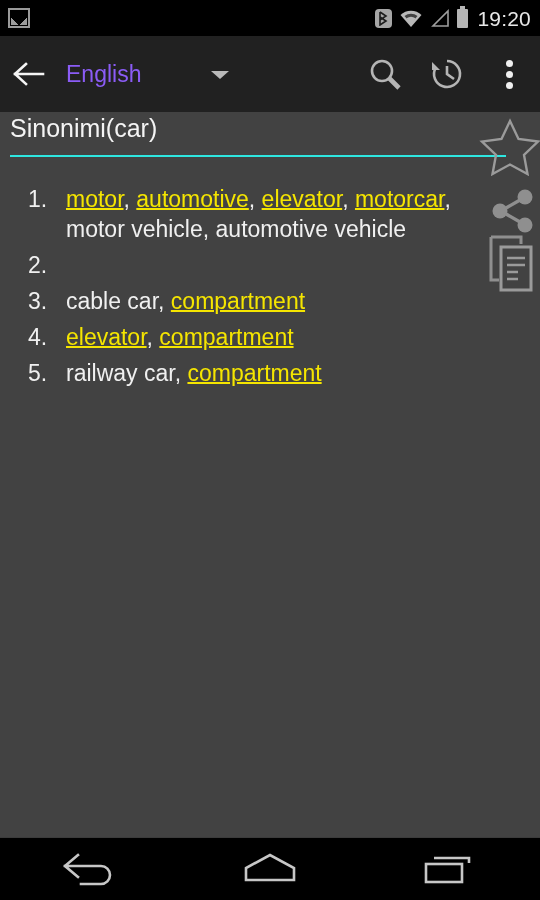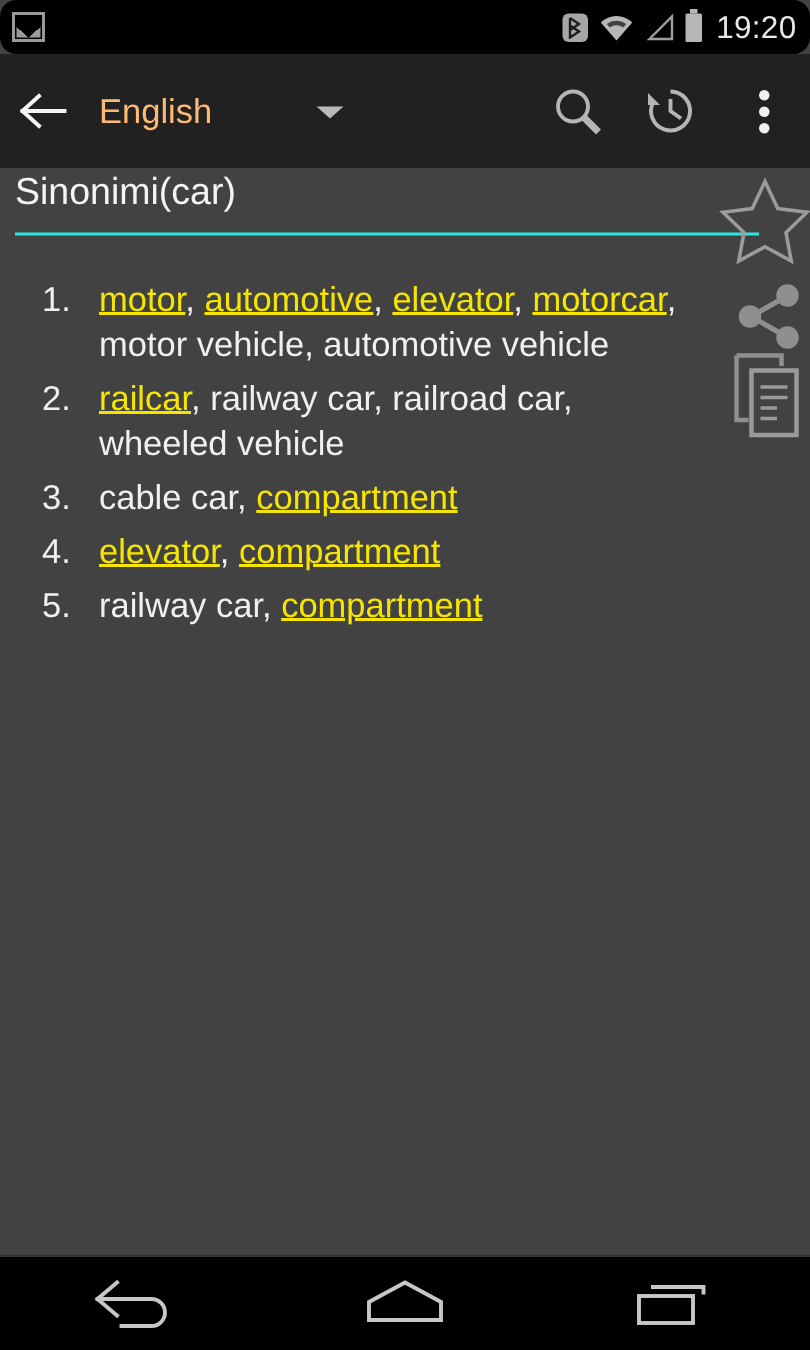--- a/index.html
+++ b/index.html
@@ -20,21 +20,20 @@
   }
 
   
   #statusbar {
     position: absolute;
     left: 0; top: 0;
     width: 540px; height: 36px;
     background: #000;
     display: flex;
     align-items: center;
-    border-radius: 11px;
   }
   #statusbar .left {
     display: flex;
     align-items: center;
     padding-left: 8px;
     flex: 0 0 auto;
   }
   #statusbar .spacer { flex: 1 1 auto; }
   #statusbar .right {
     display: flex;
@@ -104,21 +103,21 @@
     cursor: pointer;
   }
   #lang-group {
     display: flex;
     align-items: center;
     height: 76px;
     cursor: pointer;
     padding-left: 8px;
   }
   #lang-label {
-    color: #fdba74;
+    color: #8b5cf6;
     font-size: 23px;
     line-height: 1;
     text-align: right;
   }
   .caret {
     width: 0; height: 0;
     border-left: 9px solid transparent;
     border-right: 9px solid transparent;
     border-top: 8px solid #b9b9b9;
     margin-left: 70px;
@@ -326,21 +325,20 @@
     </svg>
   </div>
 
   <div id="results">
       <div class="result-row">
         <div class="r-num">1.</div>
         <div class="r-body"><span class="lnk">motor</span><span>, </span><span class="lnk">automotive</span><span>, </span><span class="lnk">elevator</span><span>, </span><span class="lnk">motorcar</span><span>, motor vehicle, automotive vehicle</span></div>
       </div>
       <div class="result-row">
         <div class="r-num">2.</div>
-        <div class="r-body"><span class="lnk">railcar</span><span>, railway car, railroad car, wheeled vehicle</span></div>
       </div>
       <div class="result-row">
         <div class="r-num">3.</div>
         <div class="r-body"><span>cable car, </span><span class="lnk">compartment</span></div>
       </div>
       <div class="result-row">
         <div class="r-num">4.</div>
         <div class="r-body"><span class="lnk">elevator</span><span>, </span><span class="lnk">compartment</span></div>
       </div>
       <div class="result-row">

